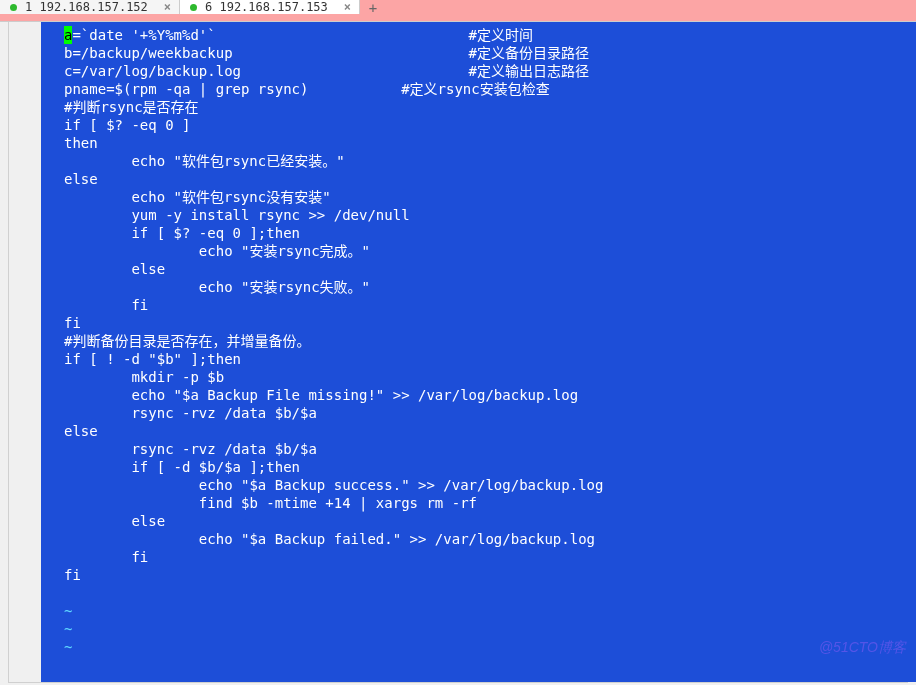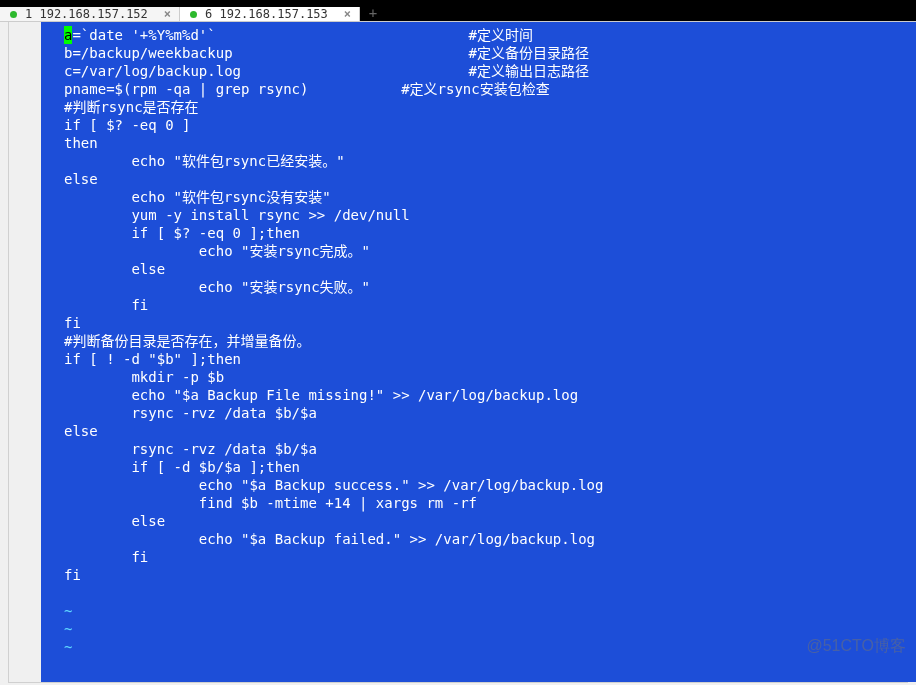--- a/index.html
+++ b/index.html
@@ -8,22 +8,22 @@
   height: 685px;
   background: #f0f0f0;
   font-family: "Consolas", "DejaVu Sans Mono", "Noto Sans Mono CJK SC", monospace;
   font-size: 14px;
   overflow: hidden;
   position: relative;
 }
 .tabbar {
   height: 22px;
   display: flex;
-  align-items: flex-end;
-  background: #000000;
+  align-items: flex-start;
+  background: #fca5a5;
   border-bottom: 1px solid #ccc;
 }
 .tab {
   display: flex;
   align-items: center;
   padding: 0 6px 0 10px;
   background: #f5f5f5;
   border-right: 1px solid #ccc;
   font-size: 12px;
   color: #333;
@@ -64,24 +64,25 @@
 .cursor {
   display: inline-block;
   background: #00ff00;
   color: #000;
 }
 .tilde { color: #5fd7ff; }
 .watermark {
   position: absolute;
   right: 10px;
   bottom: 28px;
-  color: #737373;
+  color: #8b5cf6;
   opacity: 0.5;
   font-family: sans-serif;
-  font-size: 16px;
+  font-size: 14px;
+  font-style: italic;
 }
 .scrollbar {
   position: absolute;
   right: 0; top: 22px; bottom: 2px; width: 6px;
 }
 </style>
 </head>
 <body>
 
 <div class="tabbar">

